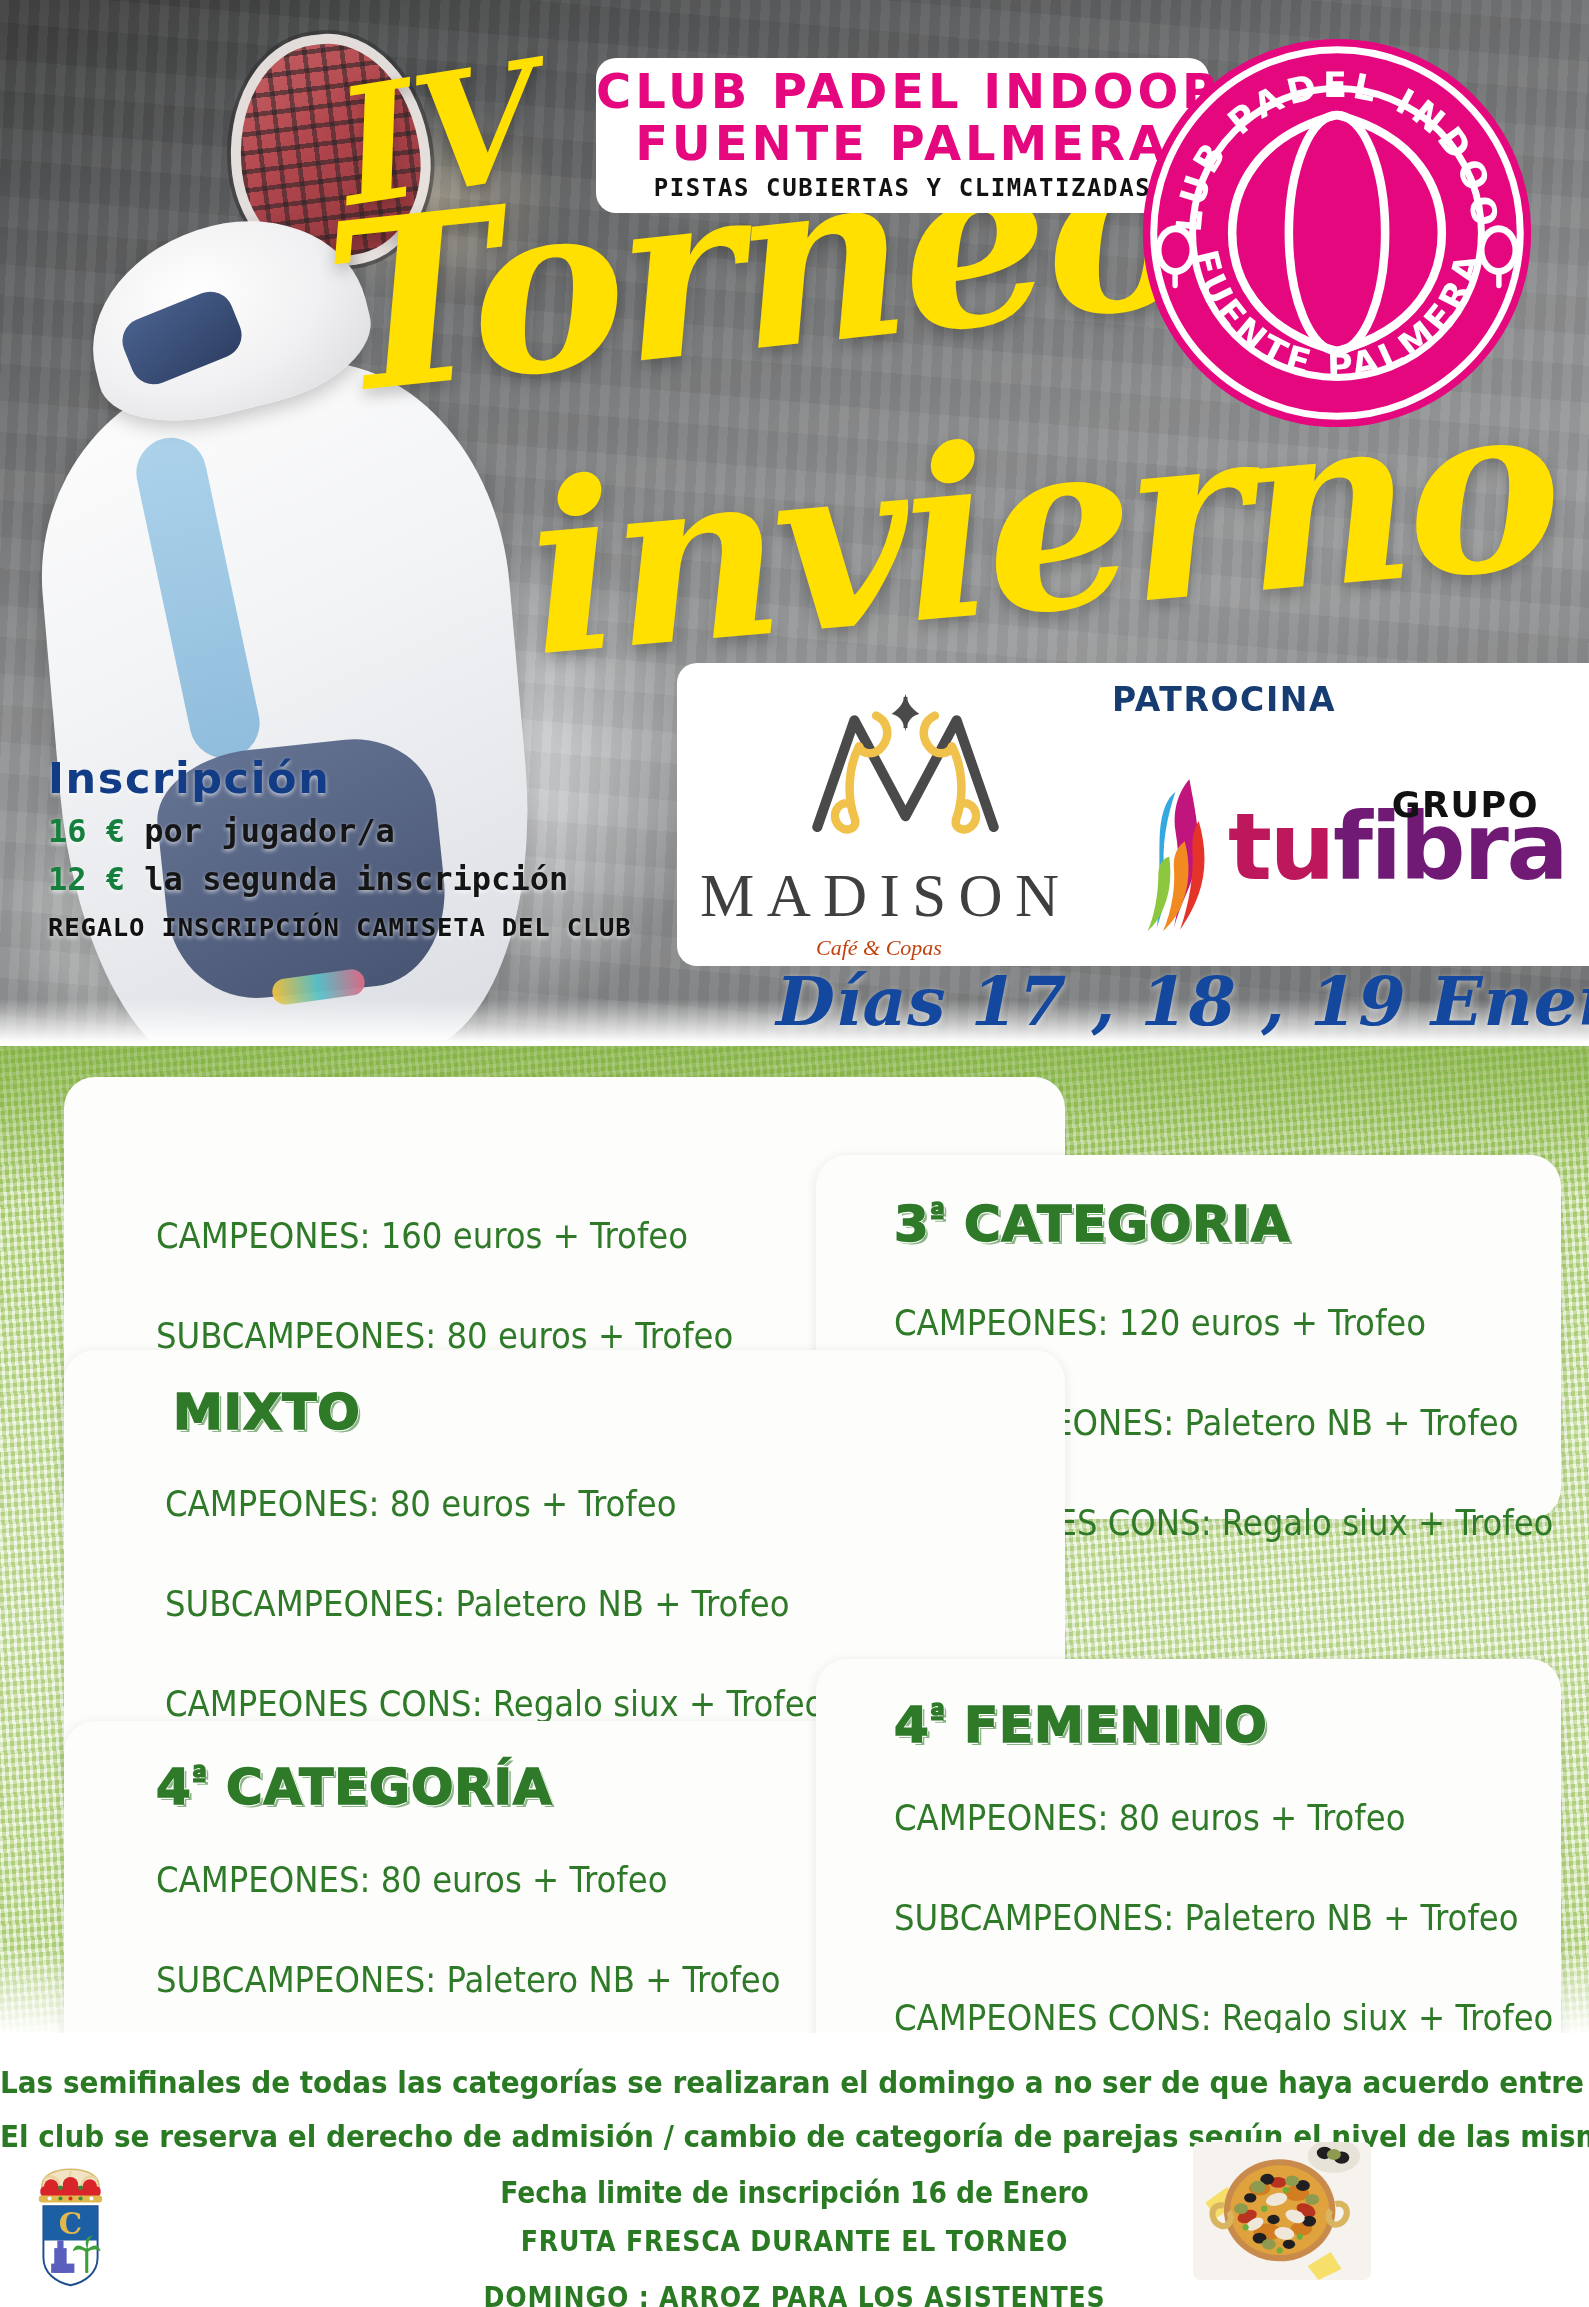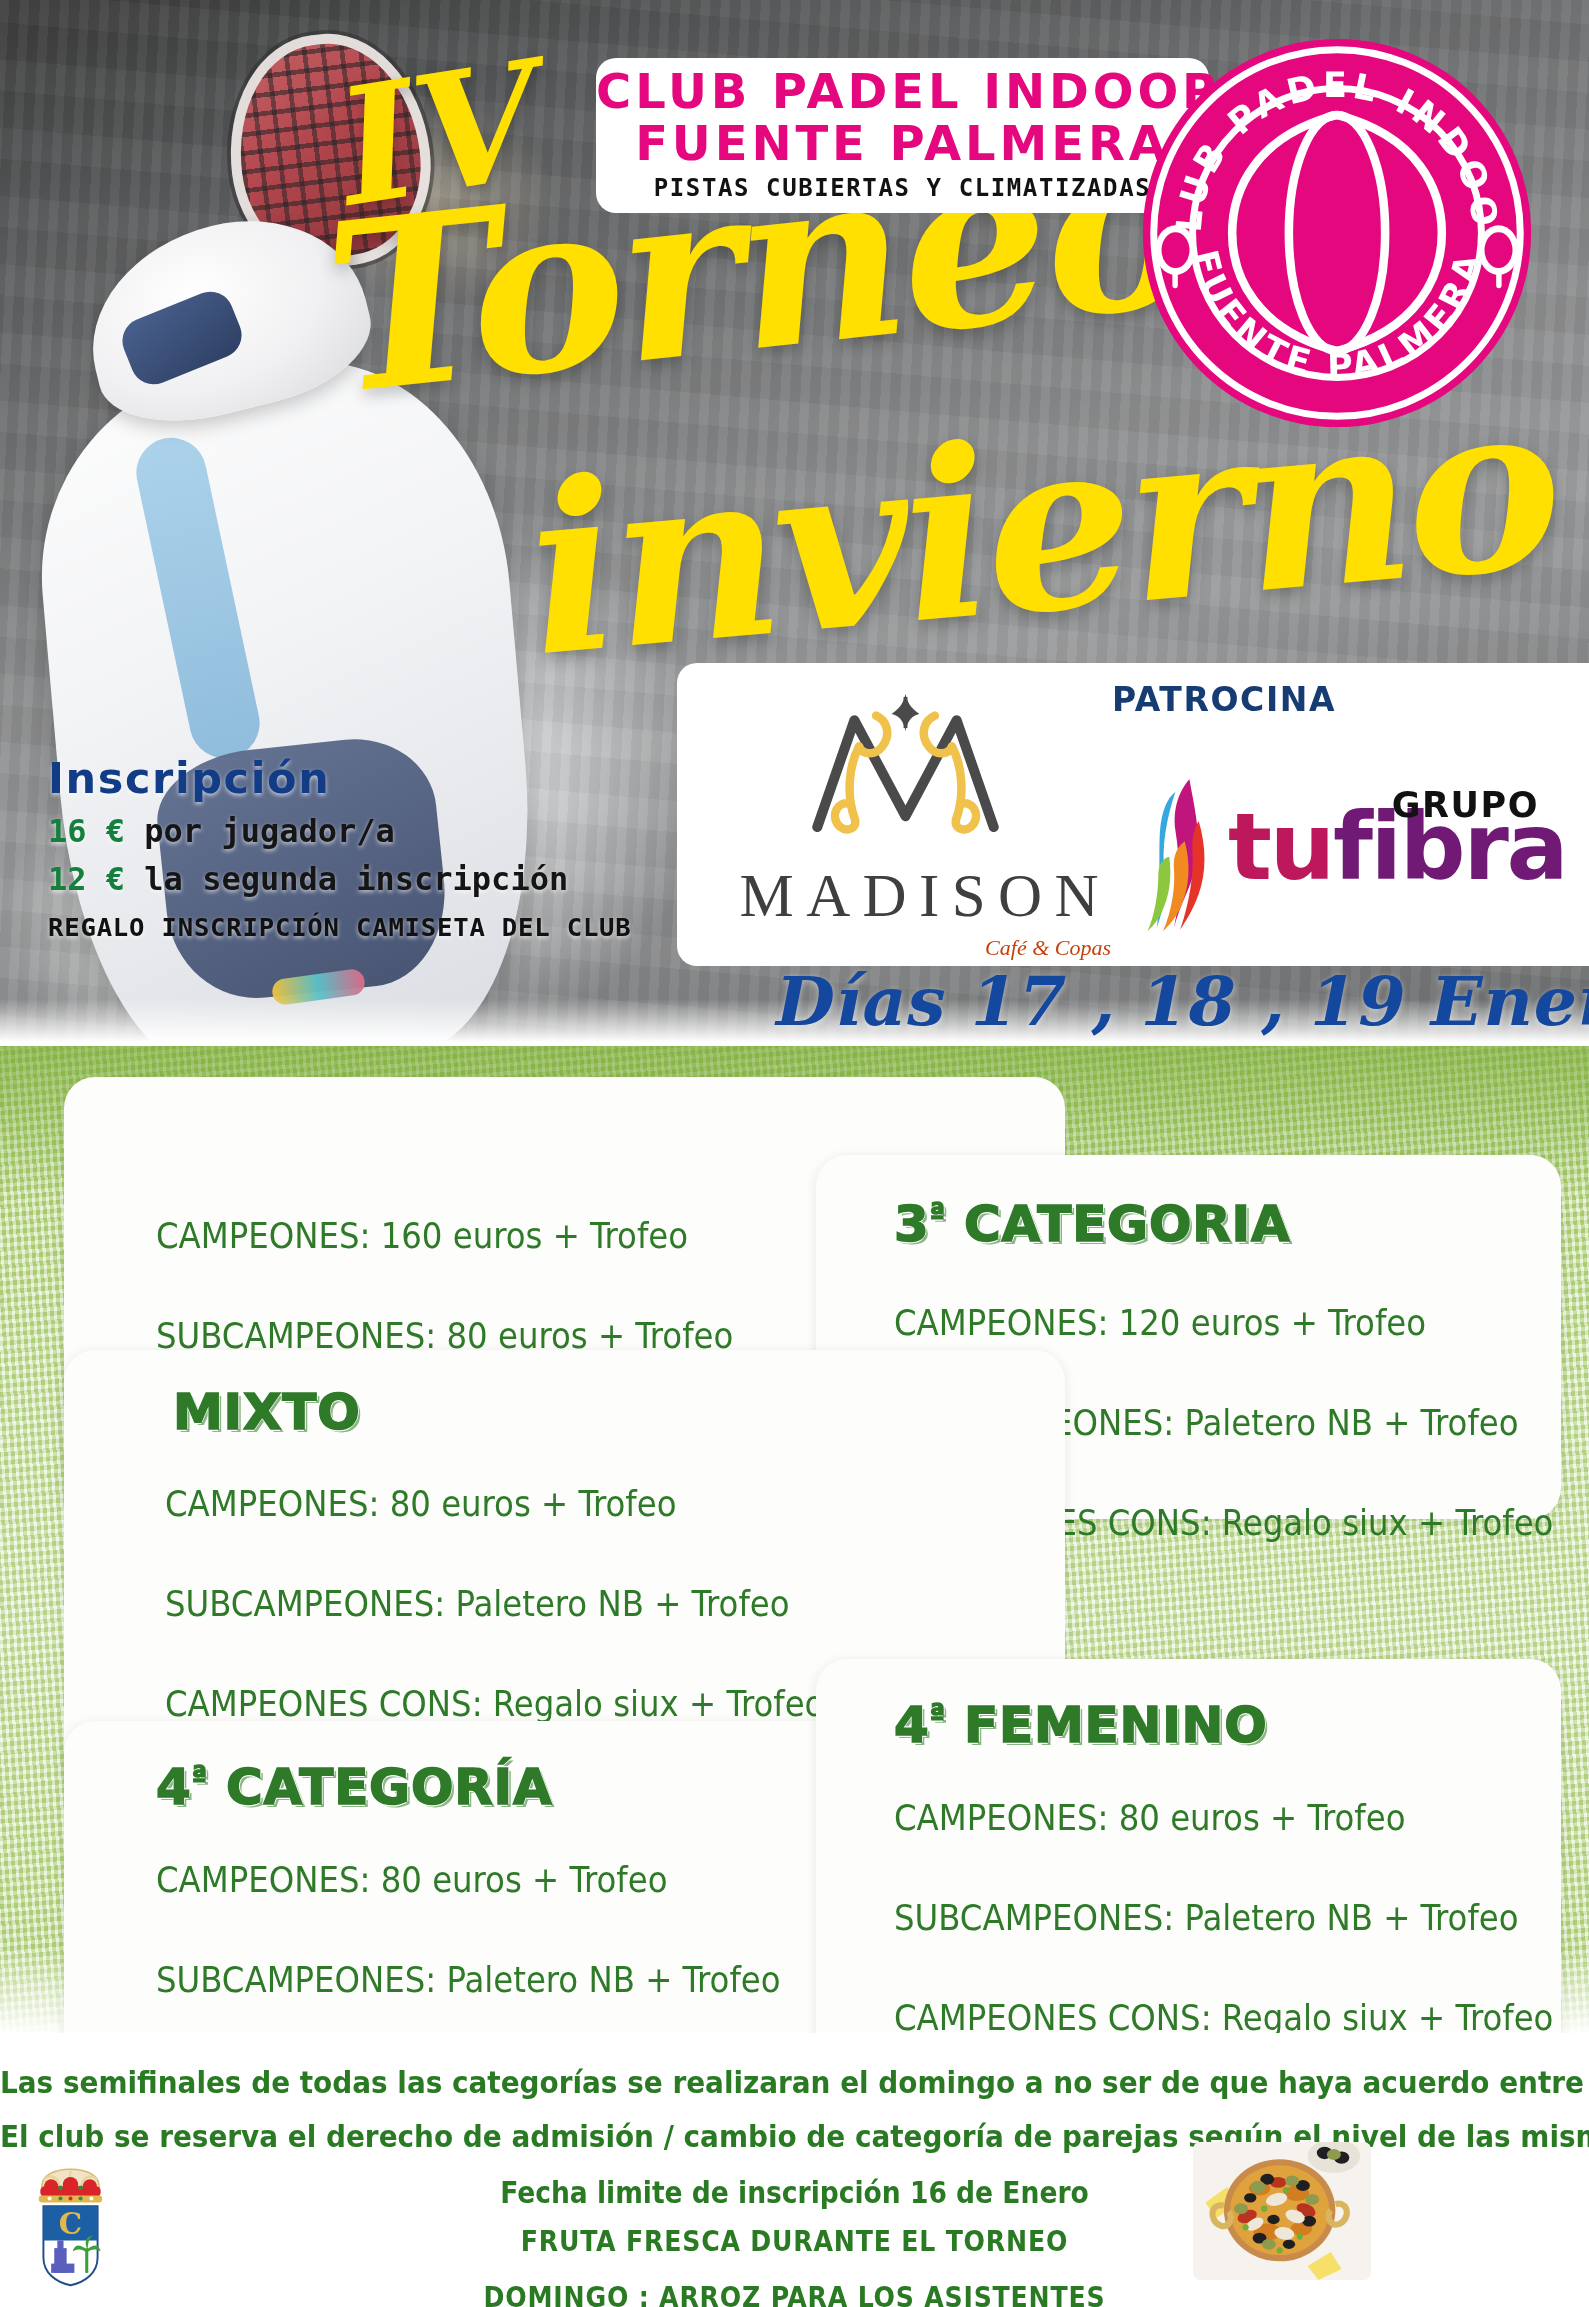--- a/index.html
+++ b/index.html
@@ -245,21 +245,21 @@
     color:#173c72;
     font-family:"DejaVu Sans", sans-serif;
     font-weight:700;
     font-size:33px;
     letter-spacing:1.6px;
   }
   .madison {
     position:absolute;
     left:23px; top:17px;
     width:411px;
-    text-align:right;
+    text-align:left;
   }
   .madison-word {
     font-family:"Liberation Serif", serif;
     font-size:61px;
     letter-spacing:12.4px;
     color:#3f3f3f;
     margin-top:3.1px;
   }
   .madison-tag {
     font-family:"Liberation Serif", serif;

